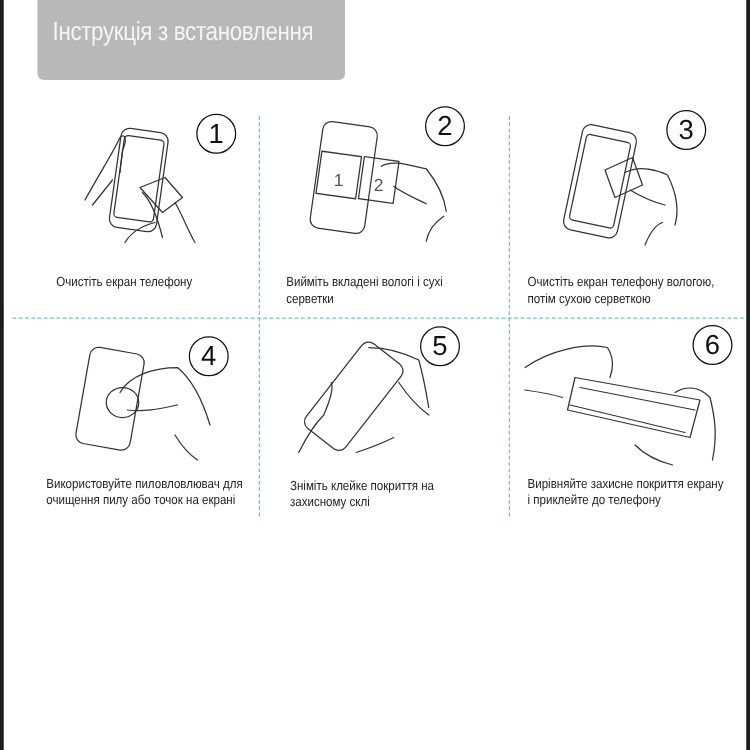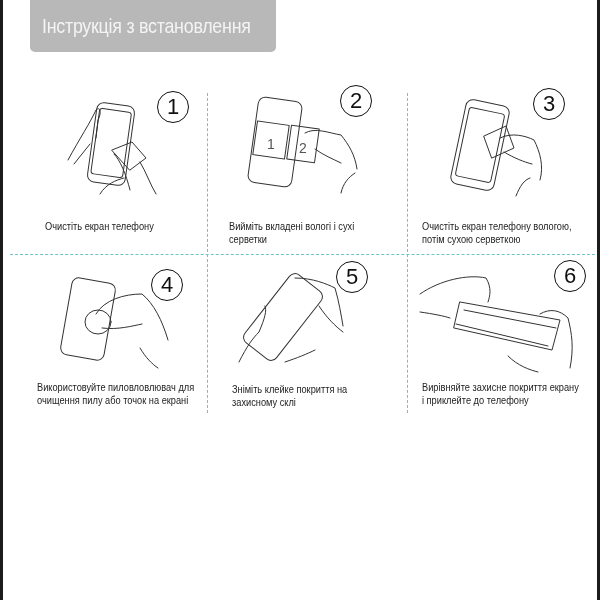--- a/index.html
+++ b/index.html
@@ -5,21 +5,21 @@
   html, body { margin:0; padding:0; }
   body {
     width:600px; height:600px; position:relative; overflow:hidden;
     background:#ffffff;
     font-family:"Liberation Sans", sans-serif;
   }
   .frame-left { position:absolute; left:0; top:0; width:3px; height:600px; background:#1c1c1c; }
   .frame-right { position:absolute; right:0; top:0; width:3px; height:600px; background:#1c1c1c; }
 
   .header {
-    position:absolute; left:30px; top:0; width:246px; height:52px;
+    position:absolute; left:30px; top:0; width:246px; height:64px;
     background:#b8b8b8; border-radius:0 0 5px 5px;
   }
   .header-title {
     position:absolute; left:12px; top:14px;
     color:#f4f4f4; font-size:21px; letter-spacing:-0.3px;
     font-family:"Liberation Sans Narrow","Liberation Sans", sans-serif;
     transform:scaleX(0.85); transform-origin:left center; white-space:nowrap;
   }
 
   .vdiv { position:absolute; top:93px; height:320px; width:0; border-left:1.3px dashed #6cc3cc; }

